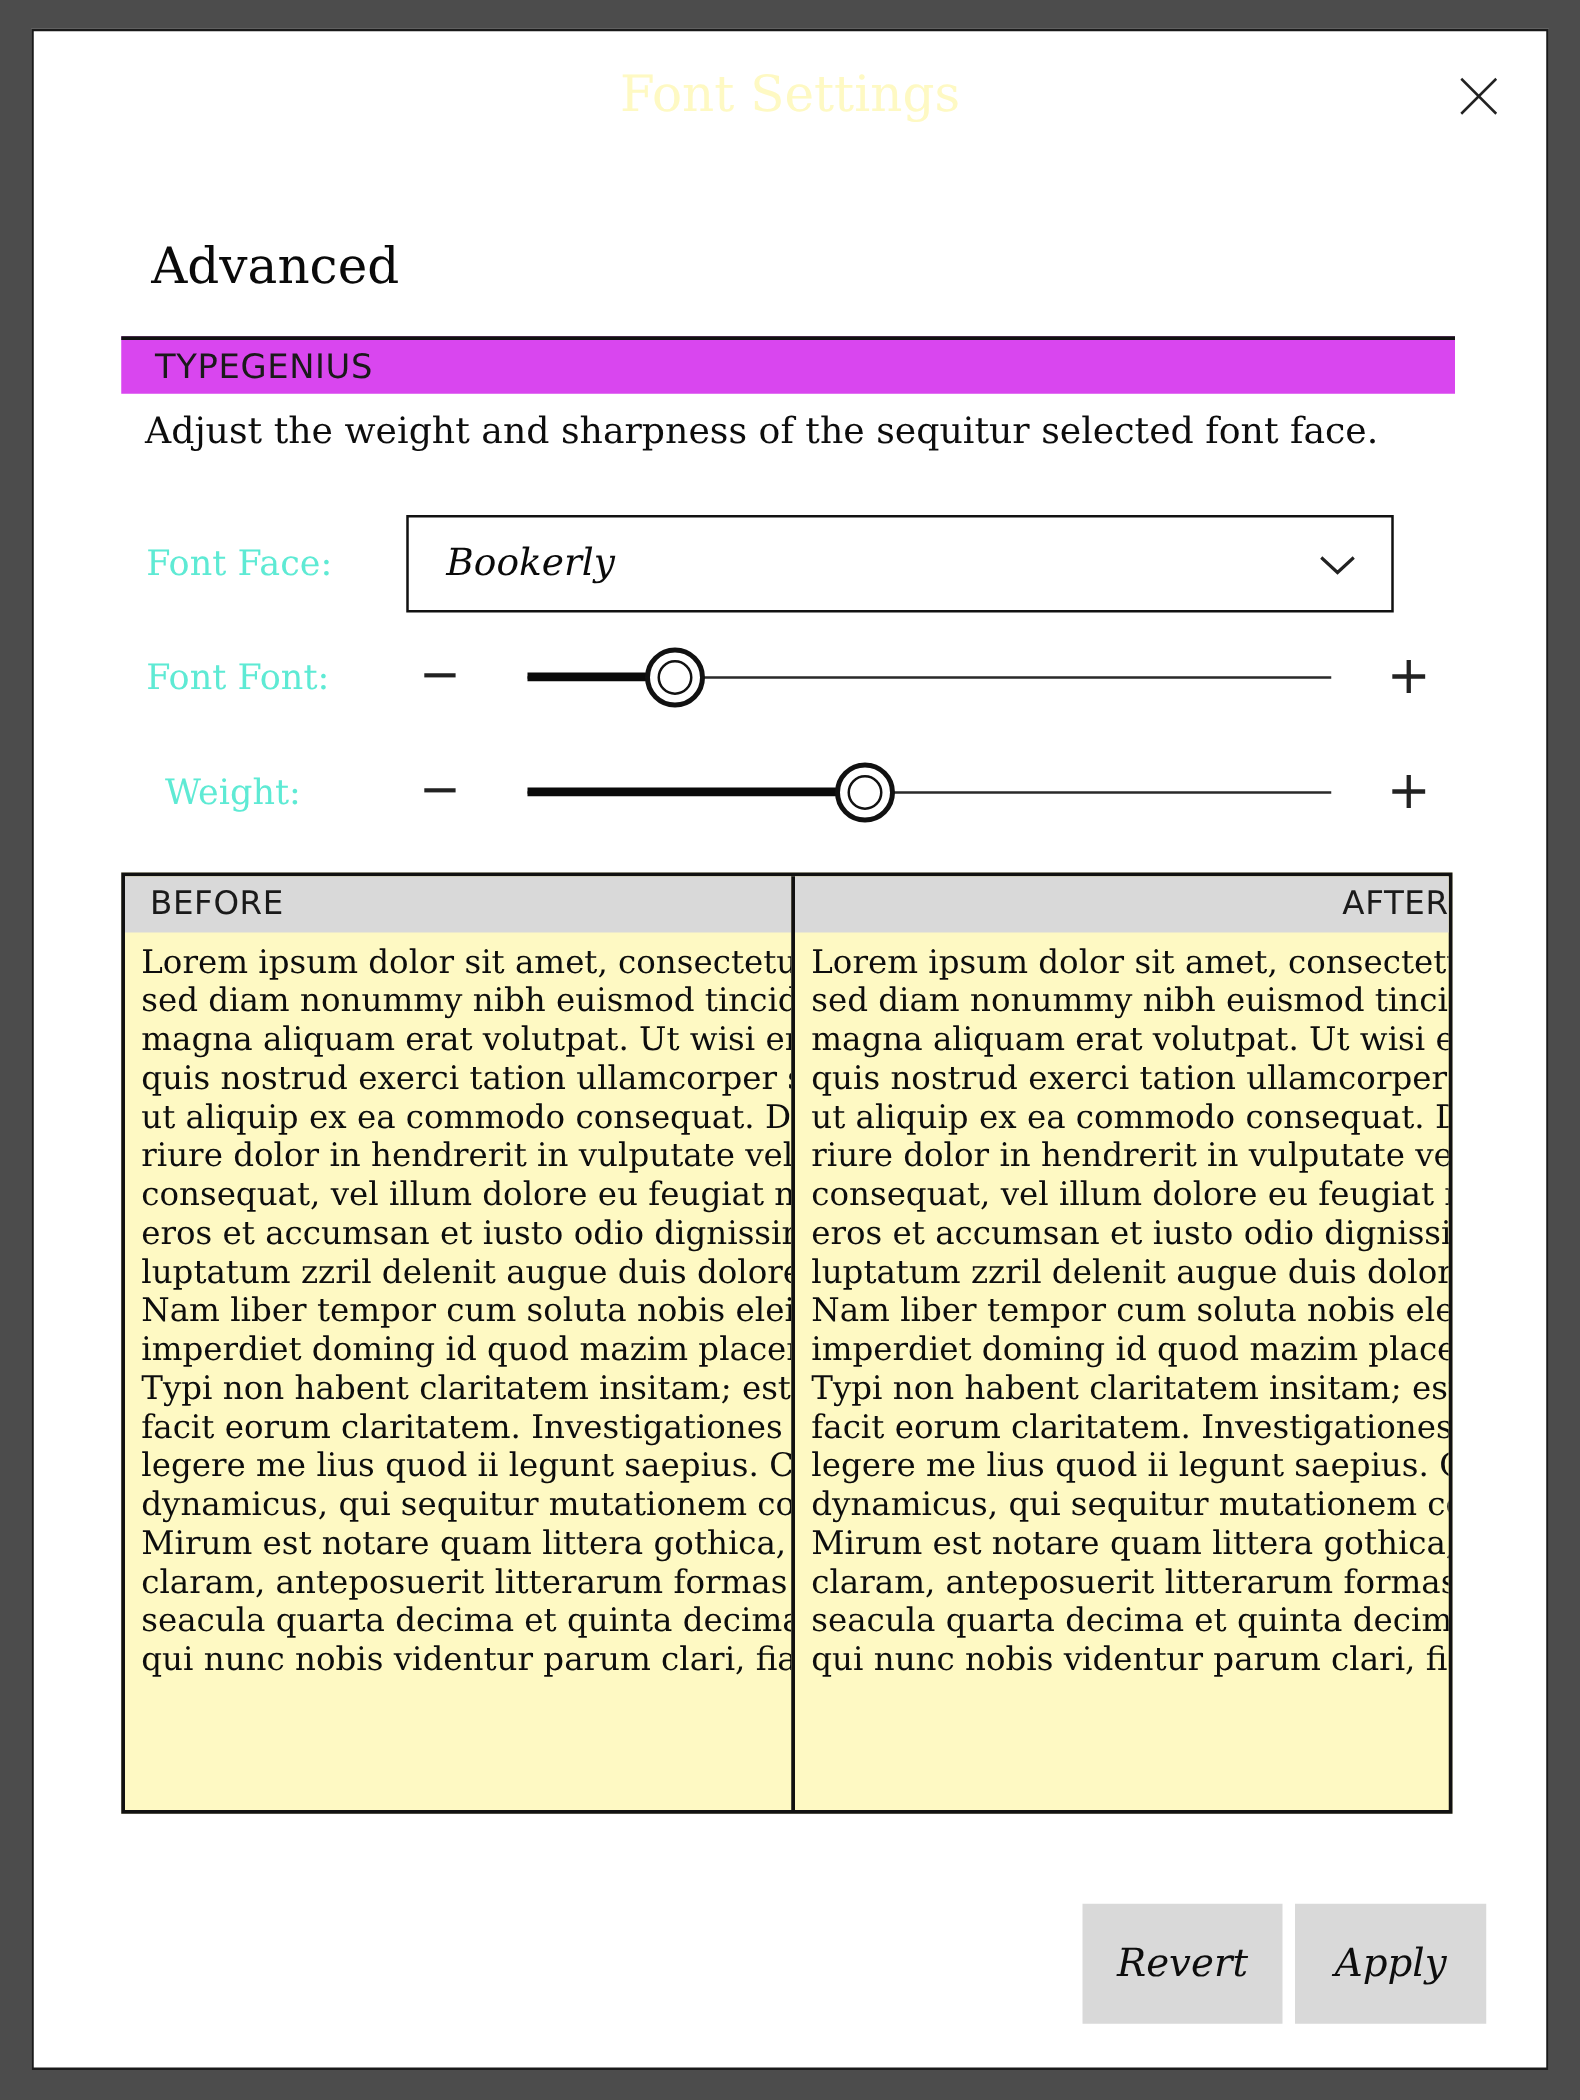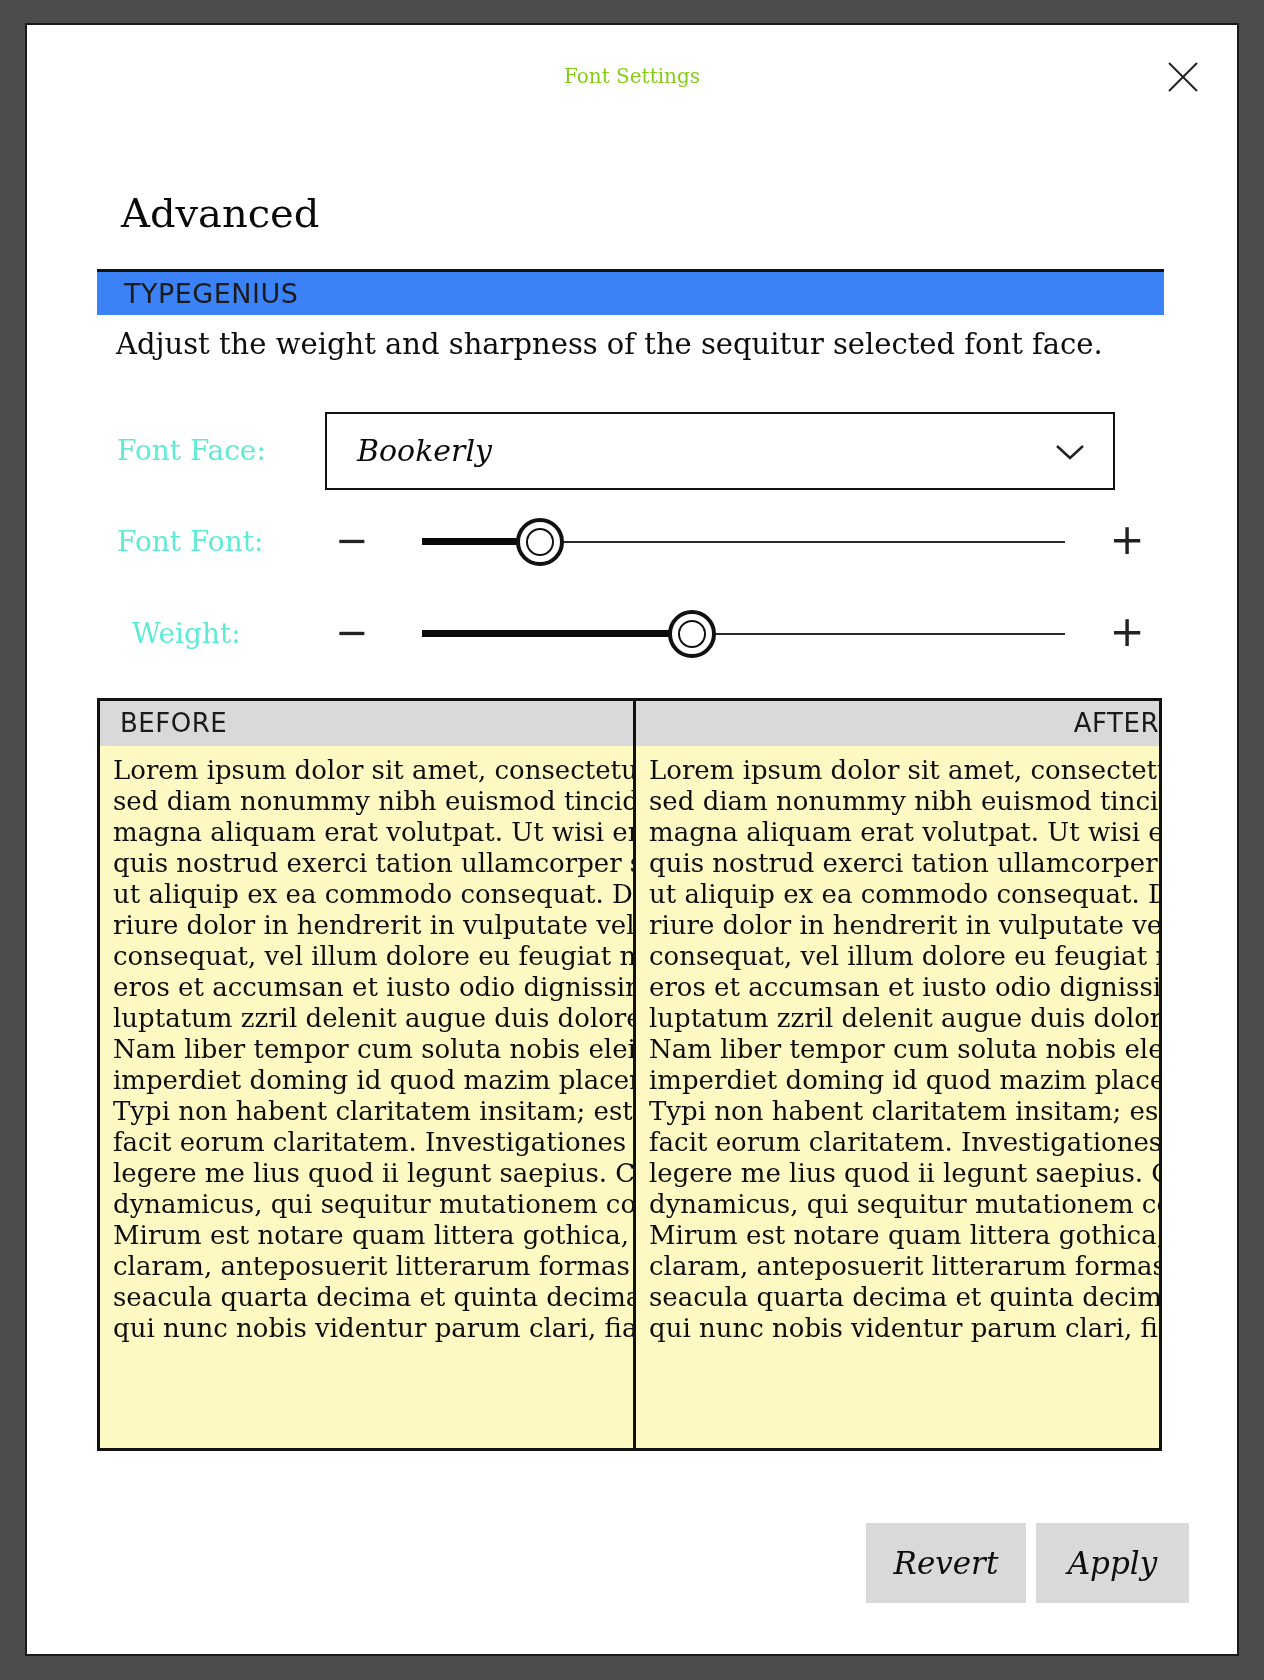--- a/index.html
+++ b/index.html
@@ -4,29 +4,29 @@
 <style>
   html,body{margin:0;padding:0;background:#4c4c4c;}
   #page{position:relative;width:1264px;height:1680px;background:#4c4c4c;overflow:hidden;
         font-family:"DejaVu Serif", serif;color:#111;}
   .sans{font-family:"DejaVu Sans", sans-serif;}
 
   .dialog{position:absolute;left:25px;top:23px;width:1214px;height:1633px;
           background:#ffffff;border:2px solid #1a1a1a;box-sizing:border-box;}
 
   .dlg-title{position:absolute;left:25px;top:58px;width:1214px;text-align:center;
-             font-size:20px;line-height:36px;color:#84cc16;}
+             font-size:40px;line-height:36px;color:#fef9c3;}
 
   .close-btn{position:absolute;left:1156px;top:52px;width:54px;height:54px;
              display:flex;align-items:center;justify-content:center;cursor:pointer;}
 
   .heading{position:absolute;left:121px;top:184px;font-size:40px;line-height:58px;color:#0a0a0a;}
 
   .section-bar{position:absolute;left:97px;top:269px;width:1067px;height:46px;
-               background:#3b82f6;border-top:3px solid #111;box-sizing:border-box;}
+               background:#d946ef;border-top:3px solid #111;box-sizing:border-box;}
   .section-bar .lbl{padding-left:27px;font-size:27px;line-height:43px;letter-spacing:0.5px;color:#1a1a1a;}
 
   .desc{position:absolute;left:116px;top:326px;font-size:29px;line-height:36px;color:#0d0d0d;}
 
   .field-label{position:absolute;font-size:28px;line-height:34px;color:#5eead4;}
   .lbl-fontface{left:117px;top:434px;}
   .lbl-fontsize{left:117px;top:525px;}
   .lbl-weight{left:132px;top:617px;}
 
   .dropdown{position:absolute;left:325px;top:412px;width:790px;height:78px;
@@ -56,21 +56,21 @@
            border:3px solid #111;box-sizing:border-box;background:#fef9c3;}
   .pv-col{position:absolute;top:0;height:100%;overflow:hidden;}
   .pv-left{left:0;width:533px;}
   .pv-right{left:536px;width:523px;text-align:right;}
   .pv-divider{position:absolute;left:533px;top:0;width:3px;height:100%;background:#111;}
   .pv-header{height:45px;background:#d9d9d9;font-size:26px;line-height:45px;
              padding-left:20px;letter-spacing:0.5px;color:#1a1a1a;box-sizing:border-box;}
   .pv-body{padding:9px 0 0 13px;overflow:hidden;height:699px;box-sizing:border-box;}
   .pv-line{white-space:nowrap;overflow:hidden;font-size:26px;line-height:31px;color:#0d0d0d;}
 
-  .action-btn{position:absolute;top:1523px;height:80px;background:#d9d9d9;border:none;
+  .action-btn{position:absolute;top:1523px;height:96px;background:#d9d9d9;border:none;
               font-family:"DejaVu Serif", serif;font-style:italic;font-size:31px;color:#0d0d0d;
               display:flex;align-items:center;justify-content:center;cursor:pointer;}
   .btn-revert{left:866px;width:160px;}
   .btn-apply{left:1036px;width:153px;}
 </style>
 </head>
 <body>
 
 <div id="page">
   <div class="dialog"></div>

